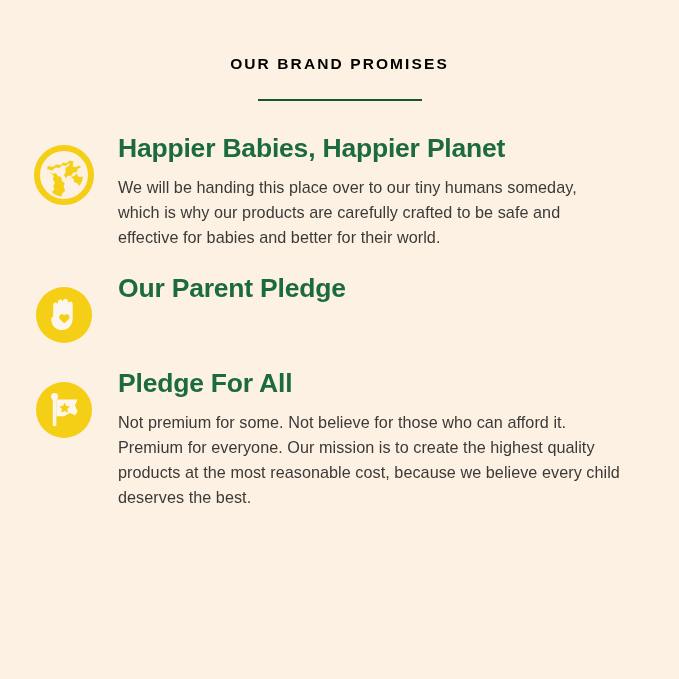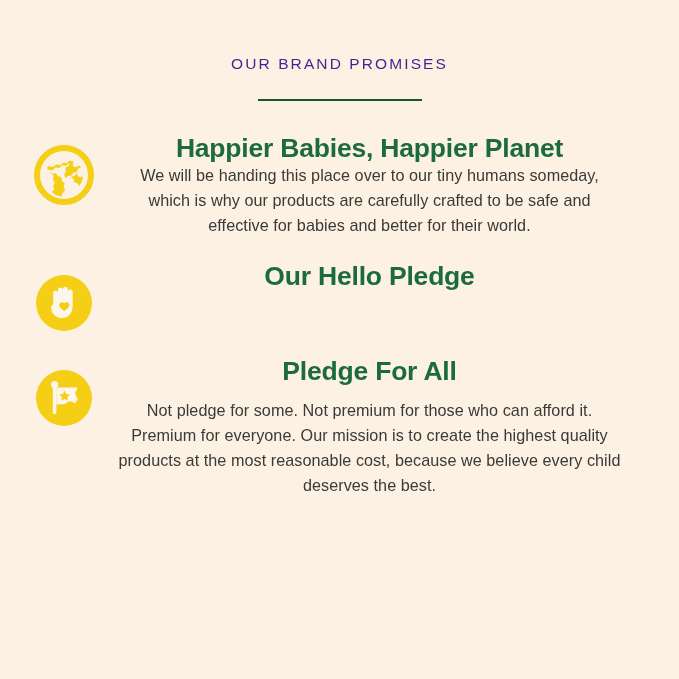--- a/index.html
+++ b/index.html
@@ -22,43 +22,42 @@
   }
 
   
   .header {
     padding-top: 56px;
     text-align: center;
   }
   .header-title {
     font-family: "Liberation Sans", sans-serif;
     font-size: 15.5px;
-    font-weight: normal;
+    font-weight: bold;
     letter-spacing: 2.1px;
-    color: #4c1d95;
+    color: #000000;
     text-transform: uppercase;
     line-height: 1;
   }
   .header-divider {
     width: 164px;
     height: 2px;
     background: #14572F;
     margin: 27px auto 0 auto;
   }
 
   
   .promises {
     margin-top: 33px;
   }
   .promise {
     display: flex;
     align-items: flex-start;
     padding-left: 34px;
     padding-right: 58px;
-    text-align: center;
   }
   .promise + .promise {
     margin-top: 24px;
   }
 
   .icon-wrap {
     flex: 0 0 auto;
     width: 60px;
     height: 60px;
     margin-top: 11px;
@@ -89,21 +88,21 @@
     font-family: "Liberation Sans", sans-serif;
     font-size: 16.2px;
     font-weight: normal;
     color: #3A3A38;
     line-height: 1.53;
     letter-spacing: 0.05px;
     margin: 12px 0 0 0;
   }
 
   
-  .promise-1 .promise-text { margin-top: 0; }
+  .promise-1 .promise-text { margin-top: 12px; }
   .promise-2 .promise-text { margin-top: 13px; }
   .promise-3 .promise-text { margin-top: 12px; }
 </style>
 </head>
 <body>
 
 <div class="page">
 
   <div class="header">
     <div class="header-title">OUR BRAND PROMISES</div>
@@ -132,34 +131,34 @@
 
     <div class="promise promise-2">
       <div class="icon-wrap">
         <svg viewBox="0 0 60 60" xmlns="http://www.w3.org/2000/svg">
           <circle cx="30" cy="30" r="28" fill="#F5CE16"></circle>
           <path d="M19.2 31.0c0-5.0 0.0-8.2 0.0-11.0 0-1.35 1.05-2.45 2.35-2.45 1.3 0 2.35 1.1 2.35 2.45l0 6.6 0-9.6c0-1.45 1.1-2.6 2.5-2.6 1.4 0 2.5 1.15 2.5 2.6l0 9.4 0-10.0c0-1.45 1.1-2.6 2.5-2.6 1.4 0 2.5 1.15 2.5 2.6l0 10.0 0-7.4c0-1.4 1.05-2.5 2.4-2.5 1.35 0 2.4 1.1 2.4 2.5l0 14.0c0 7.3-4.6 12.0-10.7 12.0-6.2 0-10.8-4.3-10.8-11.6z" fill="#FDF6EC"></path>
           <path d="M30.0 38.0c-3.0-2.35-4.85-3.95-4.85-5.95 0-1.6 1.25-2.85 2.85-2.85 0.9 0 1.75 0.42 2.3 1.1 0.55-0.68 1.4-1.1 2.3-1.1 1.6 0 2.85 1.25 2.85 2.85 0 2.0-1.85 3.6-4.85 5.95z" fill="#F5CE16"></path>
         </svg>
       </div>
       <div class="promise-body">
-        <h2 class="promise-title">Our Hello Pledge</h2>
+        <h2 class="promise-title">Our Parent Pledge</h2>
       </div>
     </div>
 
     <div class="promise promise-3">
       <div class="icon-wrap">
         <svg viewBox="0 0 60 60" xmlns="http://www.w3.org/2000/svg">
           <circle cx="30" cy="30" r="28" fill="#F5CE16"></circle>
           <circle cx="20.6" cy="16.6" r="3.6" fill="#FDF6EC"></circle>
           <rect x="18.8" y="18.5" width="3.6" height="27.5" rx="1.0" fill="#FDF6EC"></rect>
           <path d="M22.4 19.6 L43.6 19.6 L41.0 25.4 L43.6 31.2 L41.2 35.2 L36.0 33.0 L30.0 36.2 L22.4 36.2 Z" fill="#FDF6EC"></path>
           <path d="M30.6 22.5 L32.25 26.0 L36.0 26.45 L33.25 29.0 L33.95 32.7 L30.6 30.9 L27.25 32.7 L27.95 29.0 L25.2 26.45 L28.95 26.0 Z" fill="#F5CE16"></path>
         </svg>
       </div>
       <div class="promise-body">
         <h2 class="promise-title">Pledge For All</h2>
-        <p class="promise-text">Not pledge for some. Not premium for those who can afford it. Premium for everyone. Our mission is to create the highest quality products at the most reasonable cost, because we believe every child deserves the best.</p>
+        <p class="promise-text">Not premium for some. Not believe for those who can afford it. Premium for everyone. Our mission is to create the highest quality products at the most reasonable cost, because we believe every child deserves the best.</p>
       </div>
     </div>
 
   </div>
 </div>
 
 </body></html>

